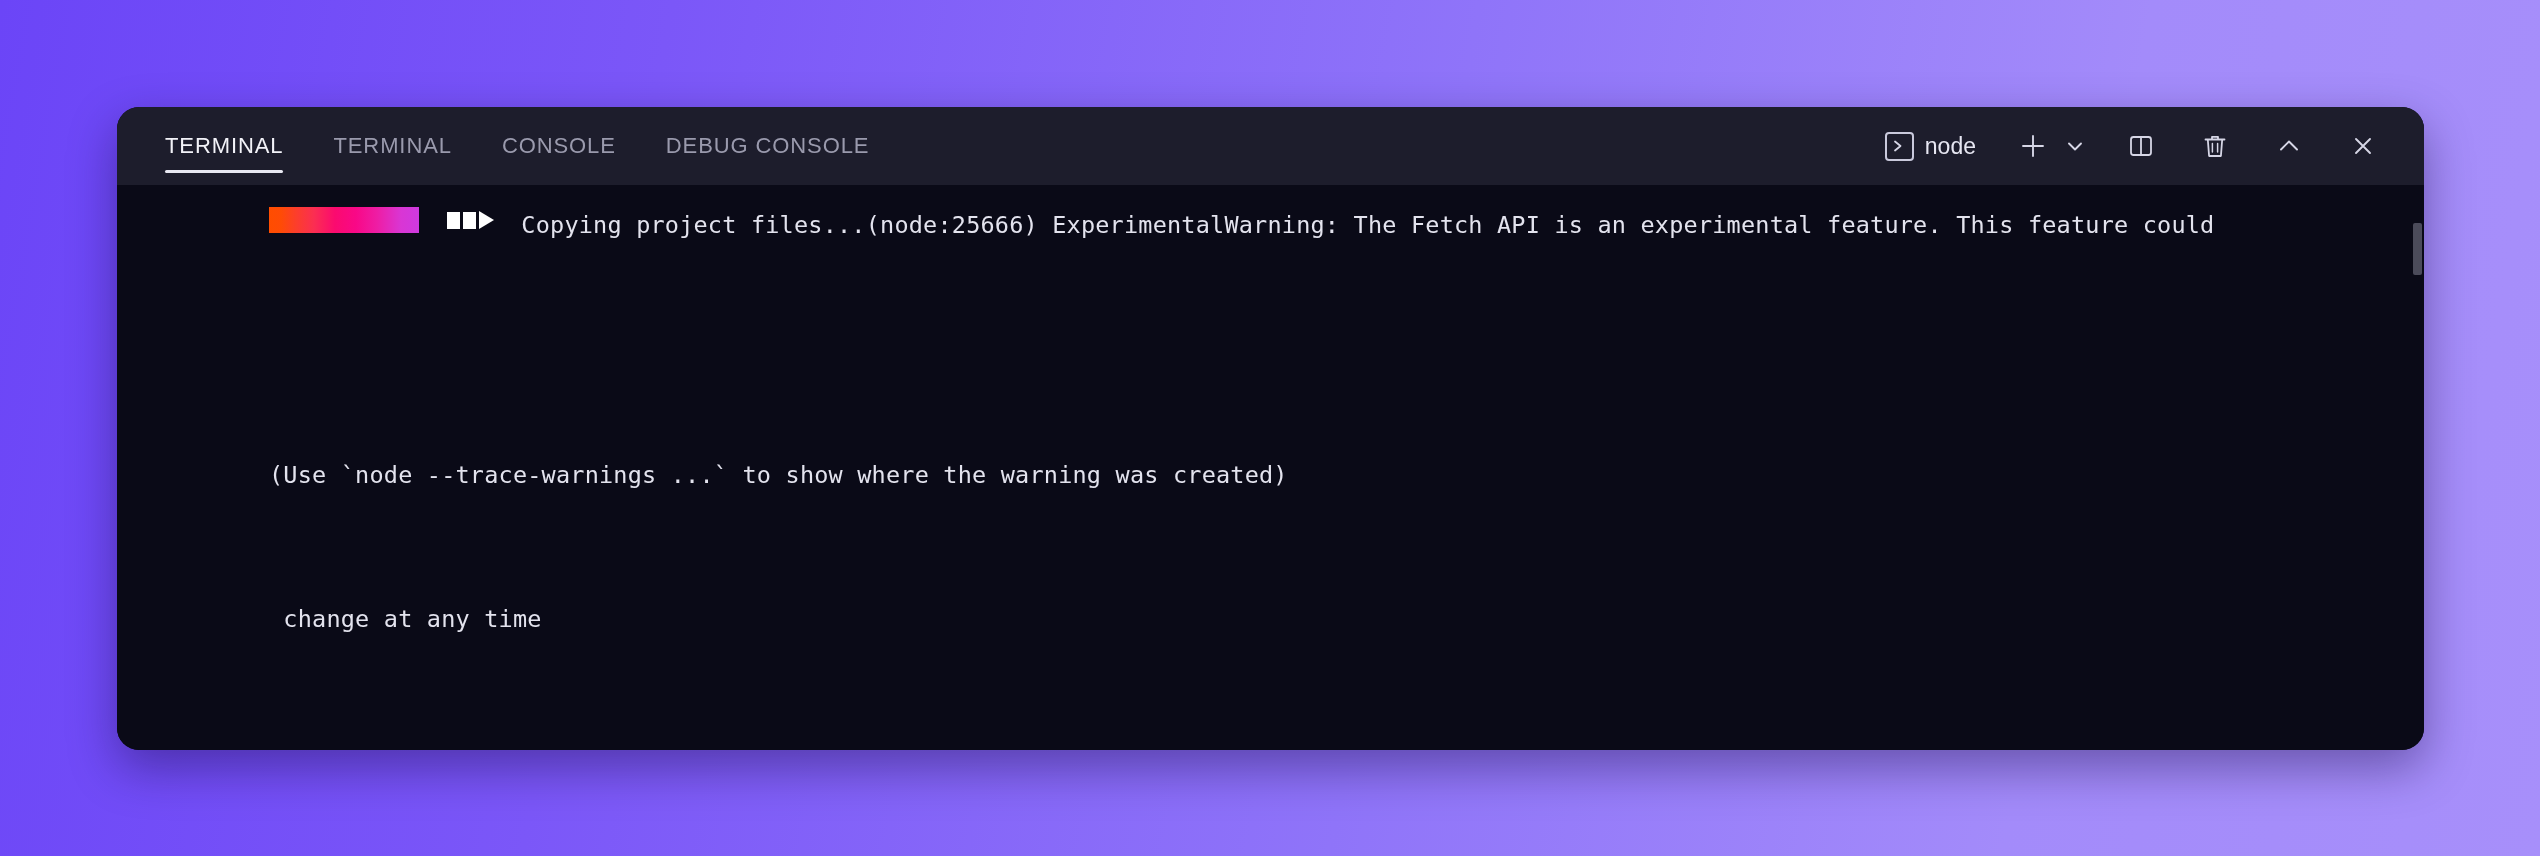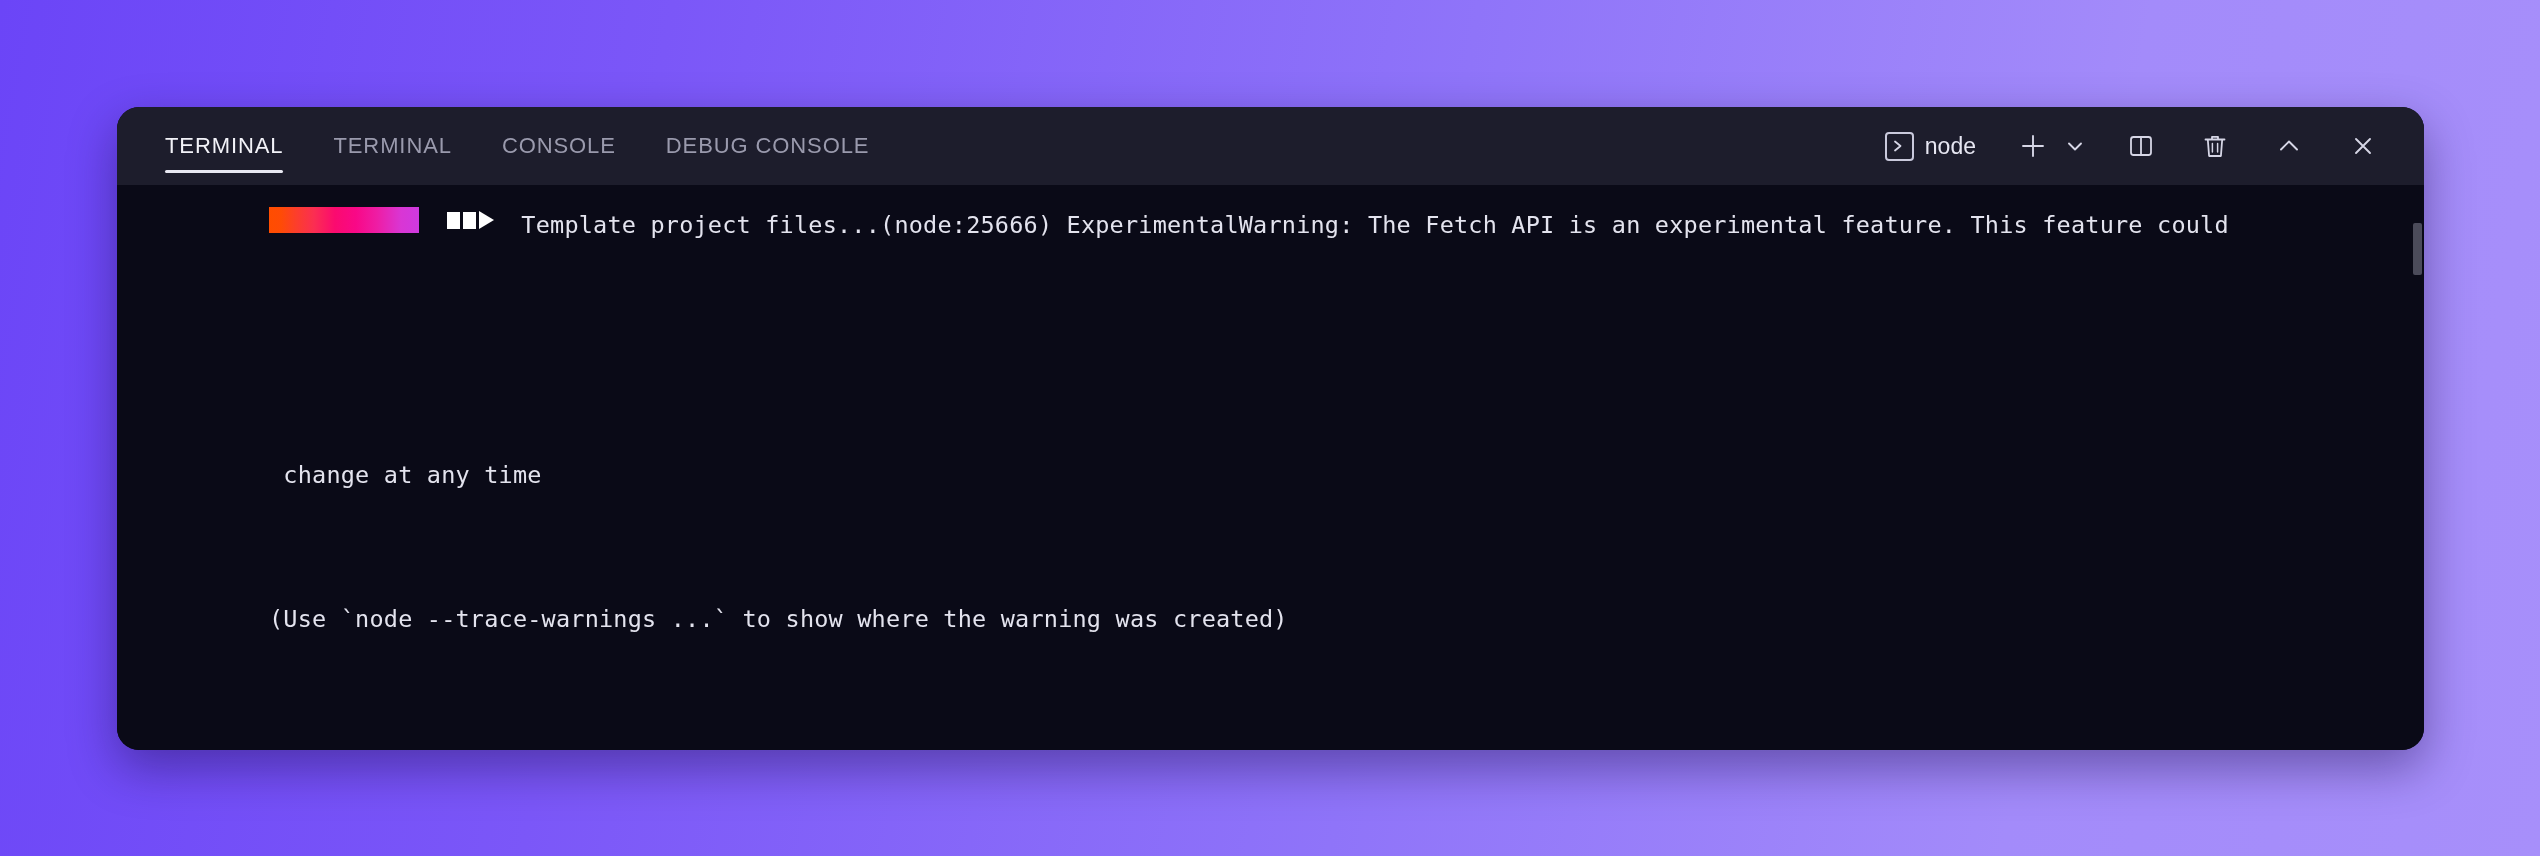--- a/index.html
+++ b/index.html
@@ -283,29 +283,29 @@
   <div id="term-body">
 
     <div id="brand-block"></div>
 
     <div id="play-glyph">
       <span class="sq"></span>
       <span class="sq"></span>
       <span class="tri"></span>
     </div>
 
-    <div id="first-line"> Template project files...(node:25666) ExperimentalWarning: The Fetch API is an experimental feature. This feature could</div>
+    <div id="first-line"> Copying project files...(node:25666) ExperimentalWarning: The Fetch API is an experimental feature. This feature could</div>
 
     <div id="term-content">
 
       <div class="line blank">&nbsp;</div>
 
+      <div class="line">(Use `node --trace-warnings ...` to show where the warning was created)</div>
+
       <div class="line"> change at any time</div>
-
-      <div class="line">(Use `node --trace-warnings ...` to show where the warning was created)</div>
 
       <div class="line"><span class="c-green">✓</span><span class="c-green"> <span>Template copied!</span></span></div>
 
       
 
       
 
       
 
       

